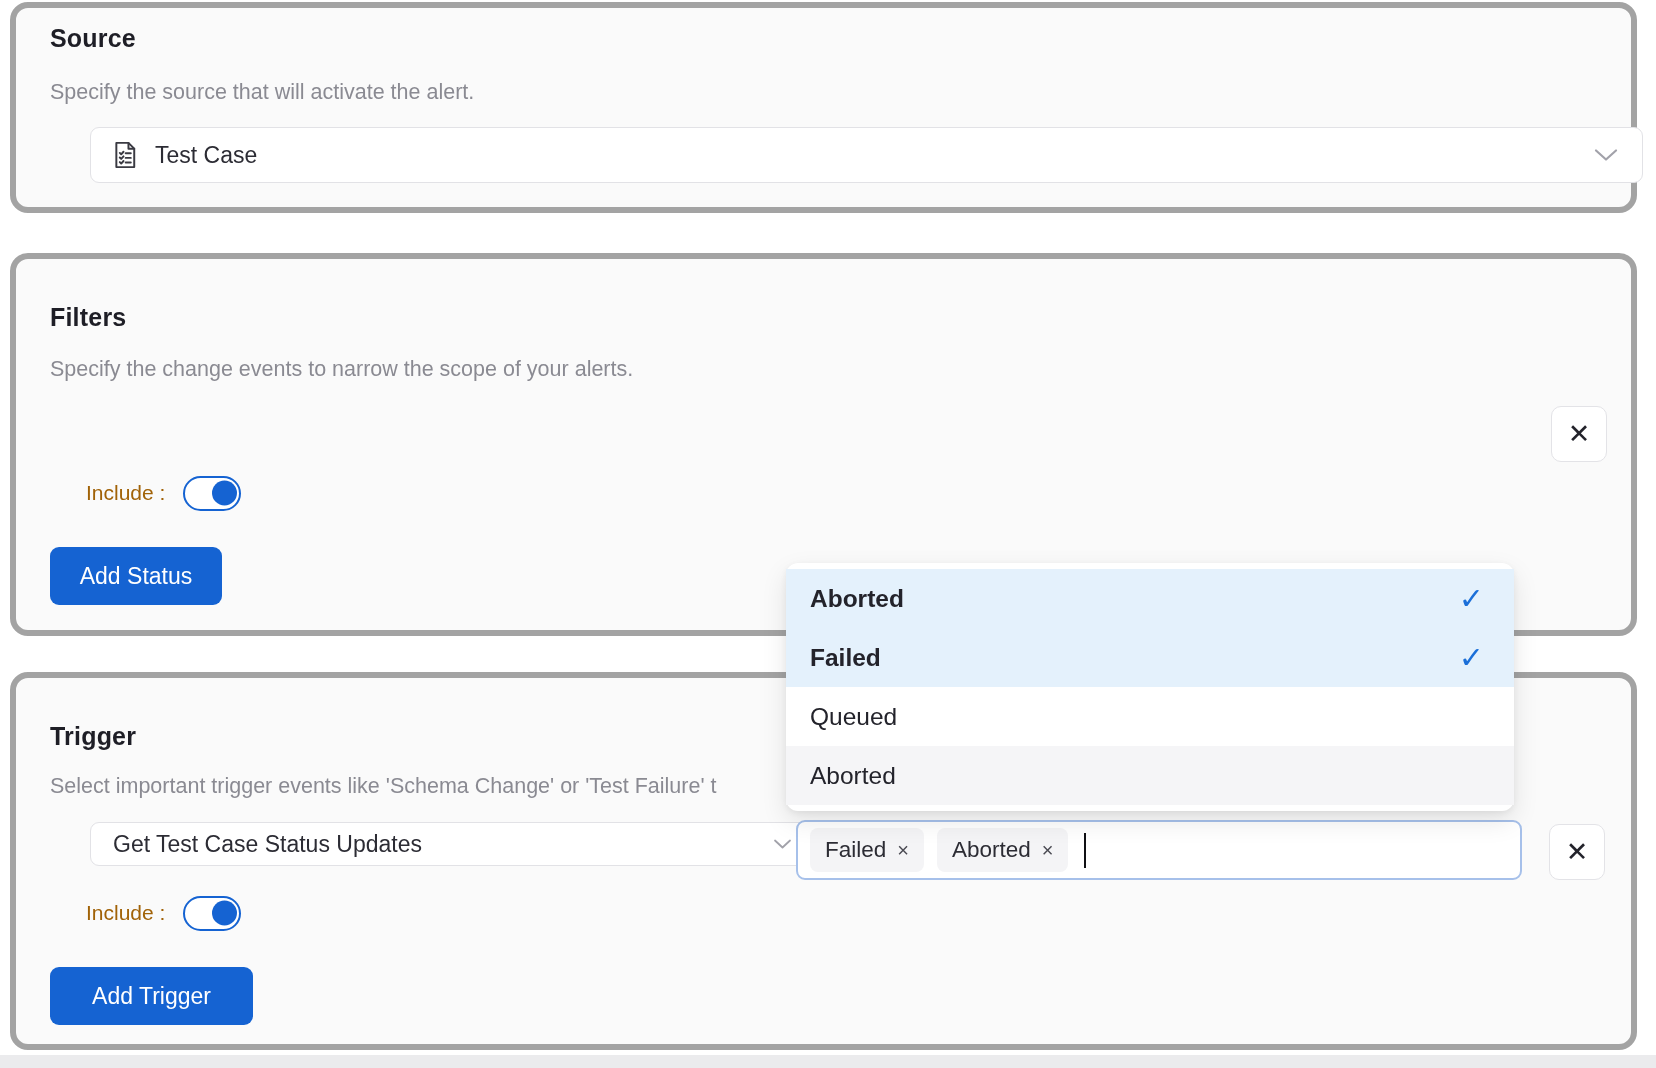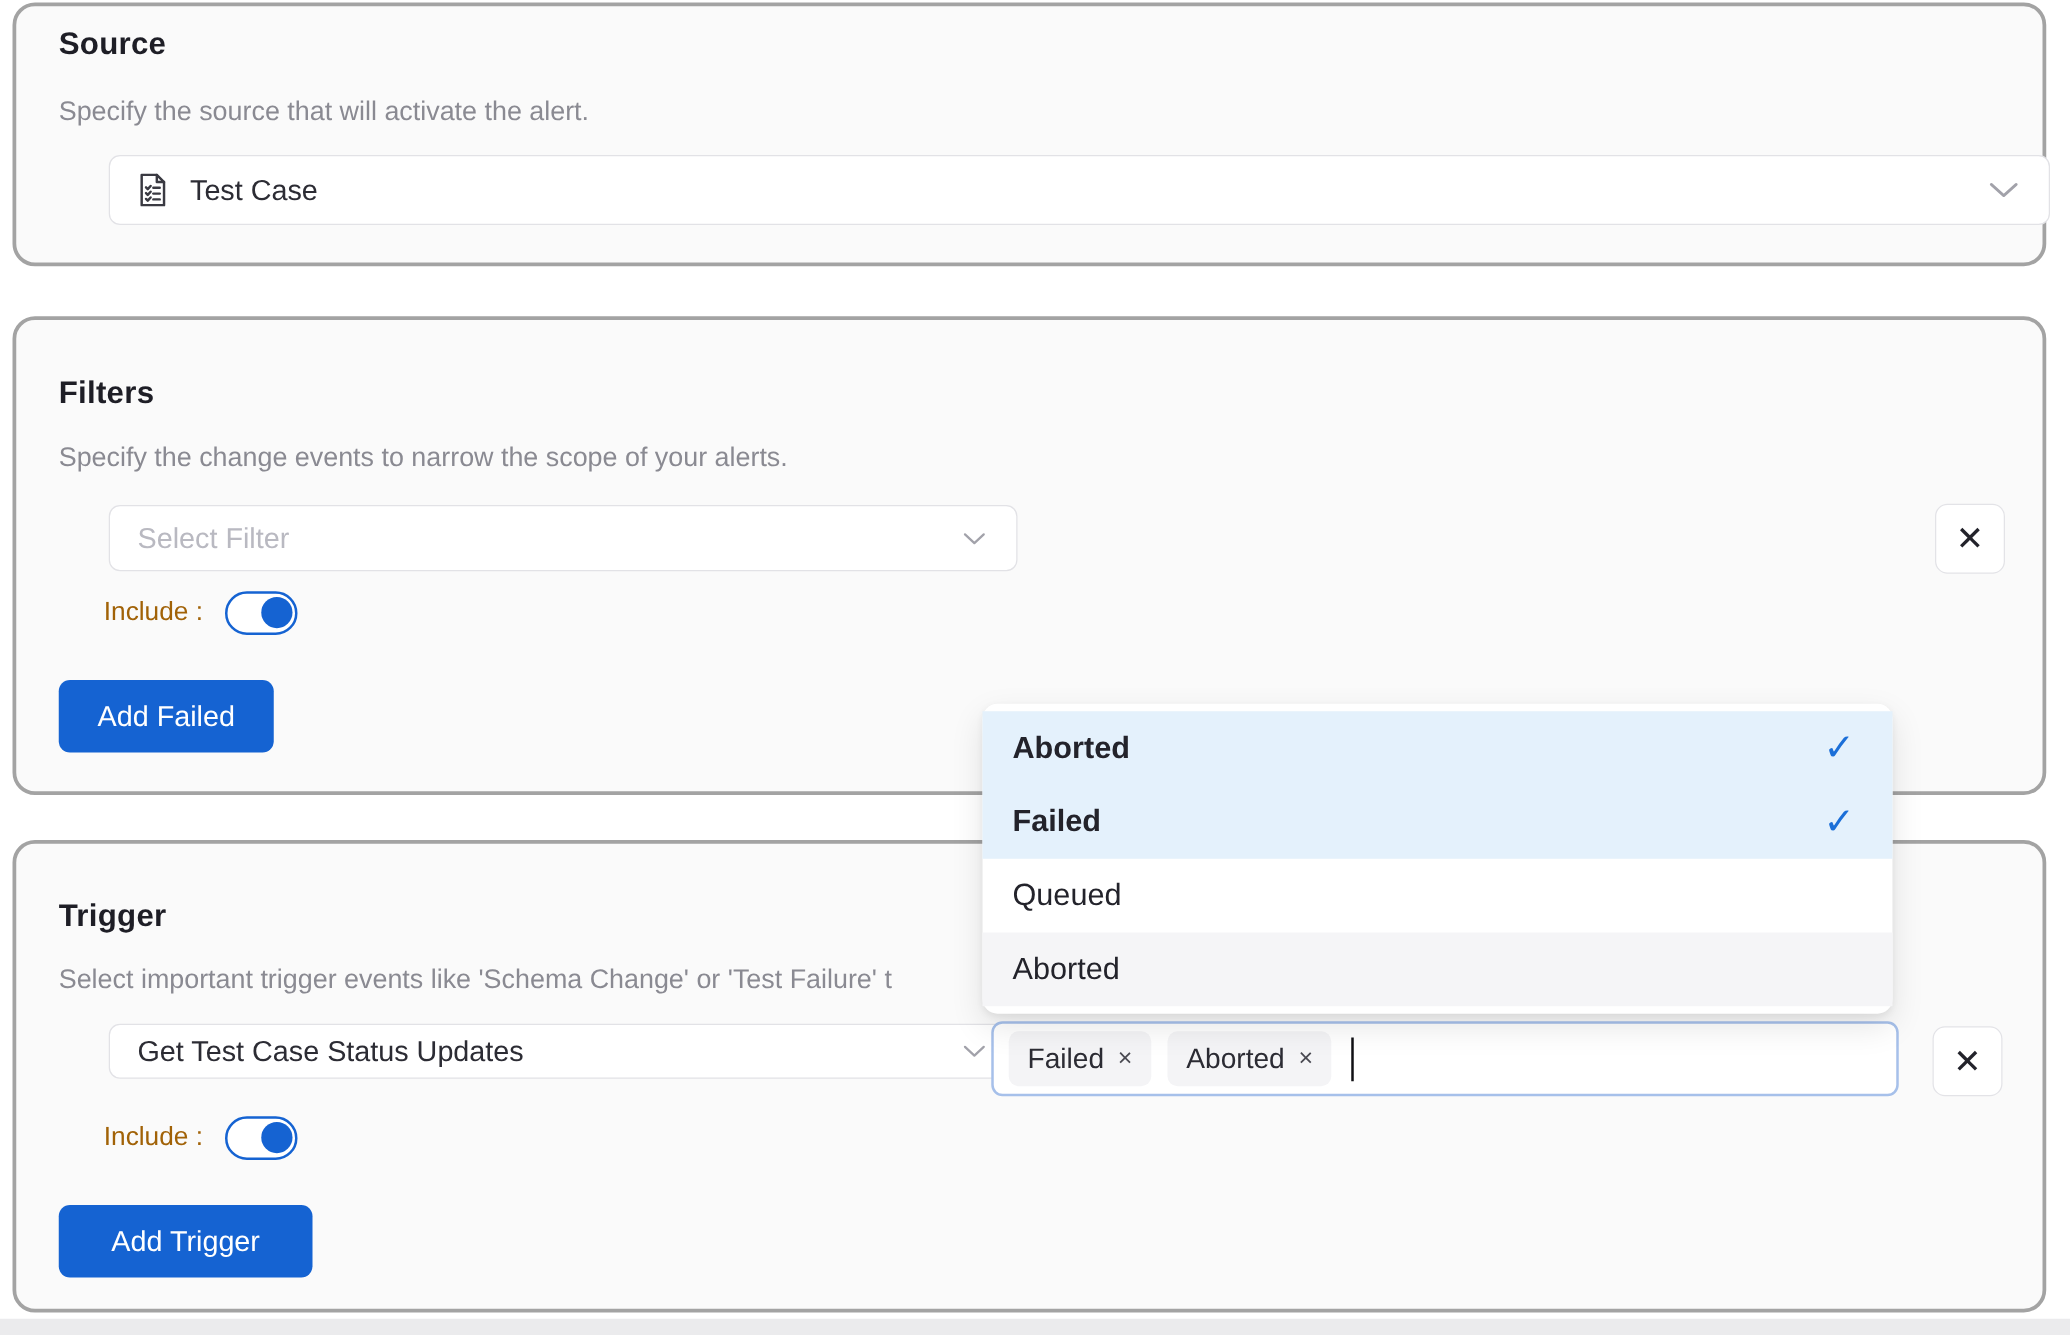--- a/index.html
+++ b/index.html
@@ -3,21 +3,21 @@
 <meta charset="utf-8">
 <style>
   * { margin:0; padding:0; box-sizing:border-box; }
   html,body { width:1656px; height:1068px; }
   body {
     position:relative; overflow:hidden; background:#ffffff;
     font-family:"Liberation Sans", sans-serif; color:#26262e;
   }
   .card {
     position:absolute; left:10px; width:1627px;
-    background:#fafafa; border:3px solid #a3a3a3; border-radius:18px;
+    background:#fafafa; border:6px solid #a3a3a3; border-radius:18px;
   }
   #source-card  { top:2px;   height:211px; }
   #filters-card { top:253px; height:383px; }
   #trigger-card { top:672px; height:378px; }
 
   .section-title { position:absolute; left:34px; font-size:25px; font-weight:700; color:#1e1e26; letter-spacing:.2px; }
   .section-desc  { position:absolute; left:34px; font-size:21.5px; color:#8a8a92; white-space:nowrap; }
 
   .select-box {
     position:absolute; background:#ffffff; border:1px solid #e2e2e6; border-radius:9px;
@@ -109,41 +109,33 @@
           <polyline points="2,2 12,11 22,2" fill="none" stroke="#a2a2aa" stroke-width="2.2" stroke-linecap="round" stroke-linejoin="round"></polyline>
         </svg>
     </span>
   </div>
 </section>
 
 <section class="card" id="filters-card">
   <h2 class="section-title" style="top:44px;">Filters</h2>
   <p class="section-desc" style="top:98px;">Specify the change events to narrow the scope of your alerts.</p>
 
-  <div class="select-box" style="left:34px; top:148px; width:727px; height:53px;">
-    <span class="placeholder" style="margin-left:22px;">Select Filter</span>
-    <span class="chev">
-      <svg width="19" height="11" viewBox="0 0 19 11">
-          <polyline points="2,2 9.5,9 17,2" fill="none" stroke="#a2a2aa" stroke-width="1.8" stroke-linecap="round" stroke-linejoin="round"></polyline>
-        </svg>
-    </span>
-  </div>
 
   <button class="x-btn" style="left:1535px; top:147px;">
     <span>✕</span>
   </button>
 
   <div class="include-row" style="top:215px;">
     <span class="include-label">Include :</span>
     <div class="toggle" role="switch" aria-checked="true">
       <div class="knob"></div>
     </div>
   </div>
 
-  <button class="btn-primary" id="add-filter-btn">Add Failed</button>
+  <button class="btn-primary" id="add-filter-btn">Add Status</button>
 </section>
 
 <section class="card" id="trigger-card">
   <h2 class="section-title" style="top:44px;">Trigger</h2>
   <p class="section-desc" style="top:96px;">Select important trigger events like 'Schema Change' or 'Test Failure' t</p>
 
   <div class="select-box" style="left:34px; top:144px; width:727px; height:44px;">
     <span style="margin-left:22px;">Get Test Case Status Updates</span>
     <span class="chev">
       <svg width="19" height="11" viewBox="0 0 19 11">

